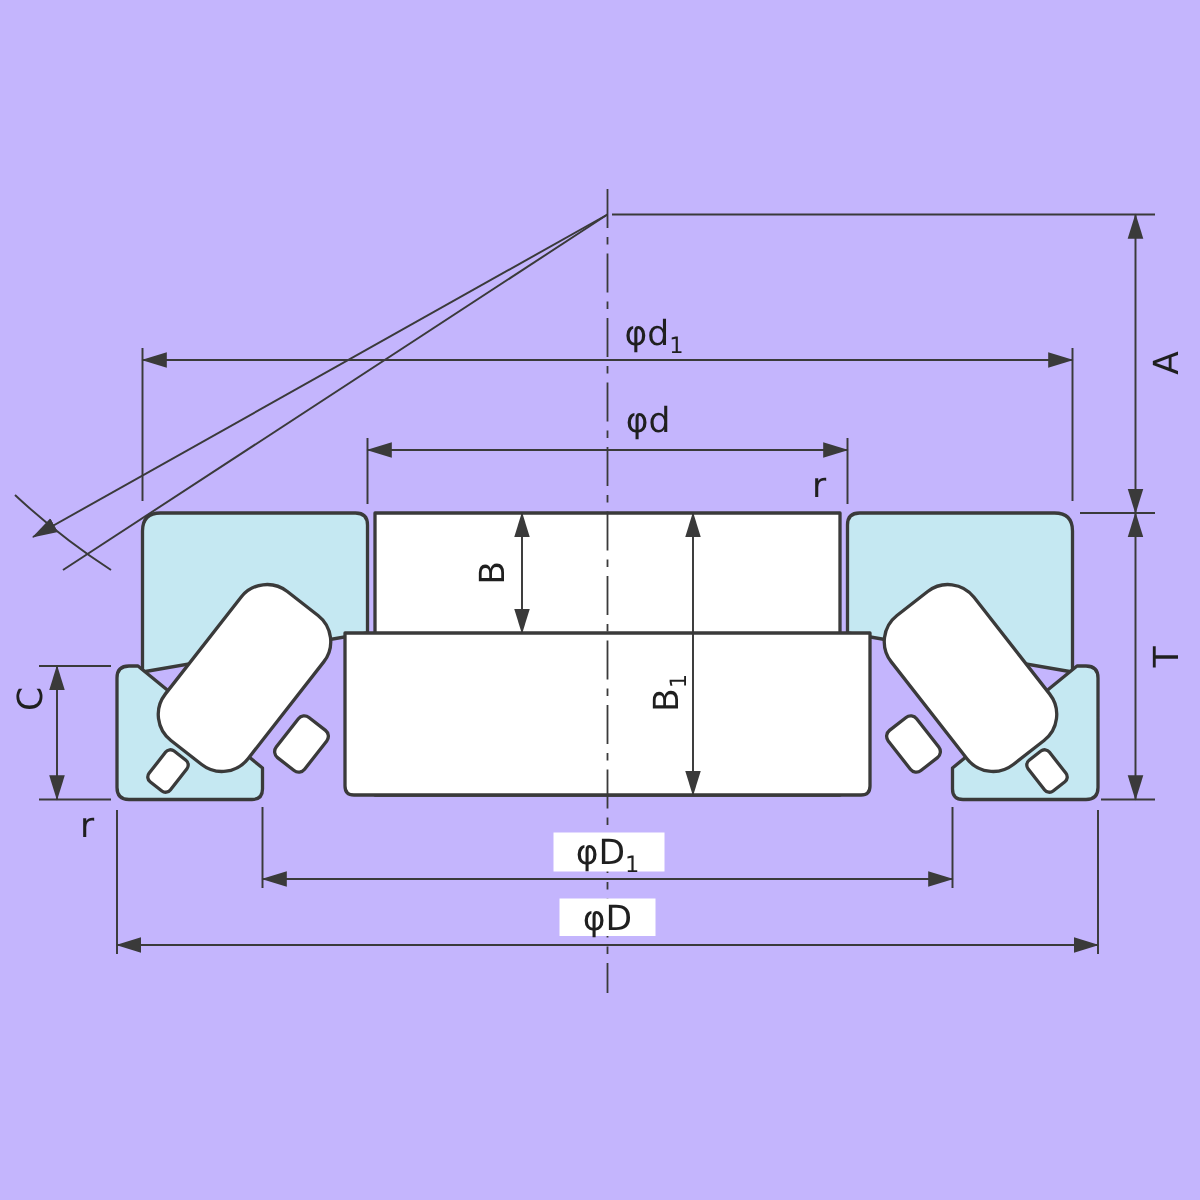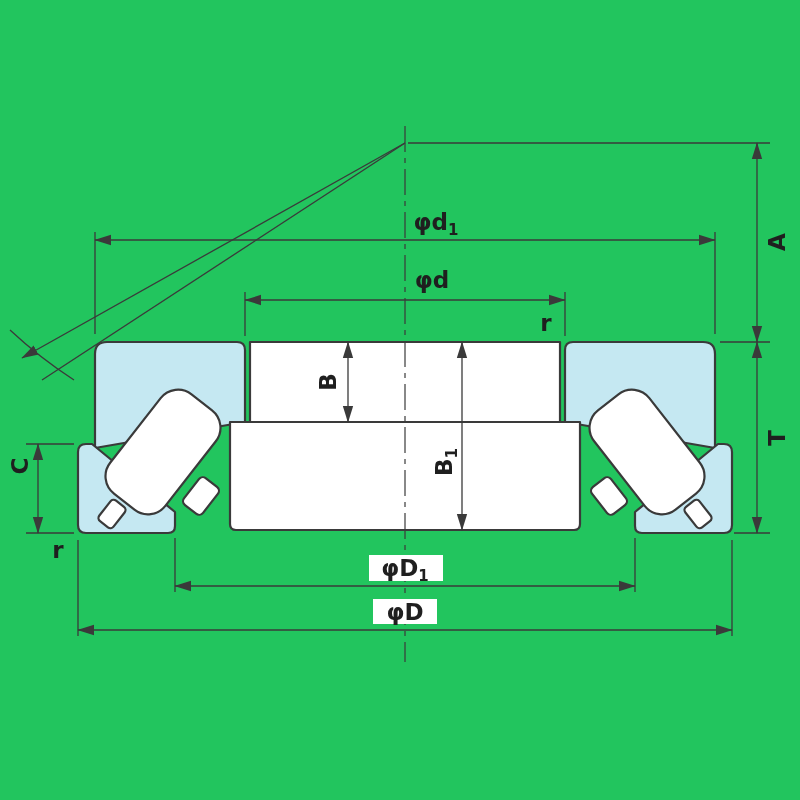--- a/index.html
+++ b/index.html
@@ -1,19 +1,18 @@
 <!DOCTYPE html>
 <html><head>
 <meta charset="utf-8">
 <style>
   html, body { margin: 0; padding: 0; background: #ffffff; }
   .stage {
-    width: 800px; height: 800px; position: relative; background: #22c55e;
+    width: 800px; height: 800px; position: relative; background: #c4b5fd;
     font-family: "DejaVu Sans", sans-serif;
-    font-weight: bold;
   }
   svg { display: block; }
   .outline { stroke: #3a3a3a; stroke-width: 2.2; fill: #ffffff; stroke-linejoin: round; }
   .bluepart { stroke: #3a3a3a; stroke-width: 2.2; stroke-linejoin: round; }
   .dim { stroke: #3a3a3a; stroke-width: 1.3; fill: none; }
   .thin { stroke: #3a3a3a; stroke-width: 1.3; fill: none; }
   .cl { stroke: #3a3a3a; stroke-width: 1.2; fill: none; }
   .labelbg { fill: #ffffff; stroke: none; }
   text { font-family: "DejaVu Sans", sans-serif; font-size: 23px; fill: #1f1f1f; }
   .sub { font-size: 15px; }

